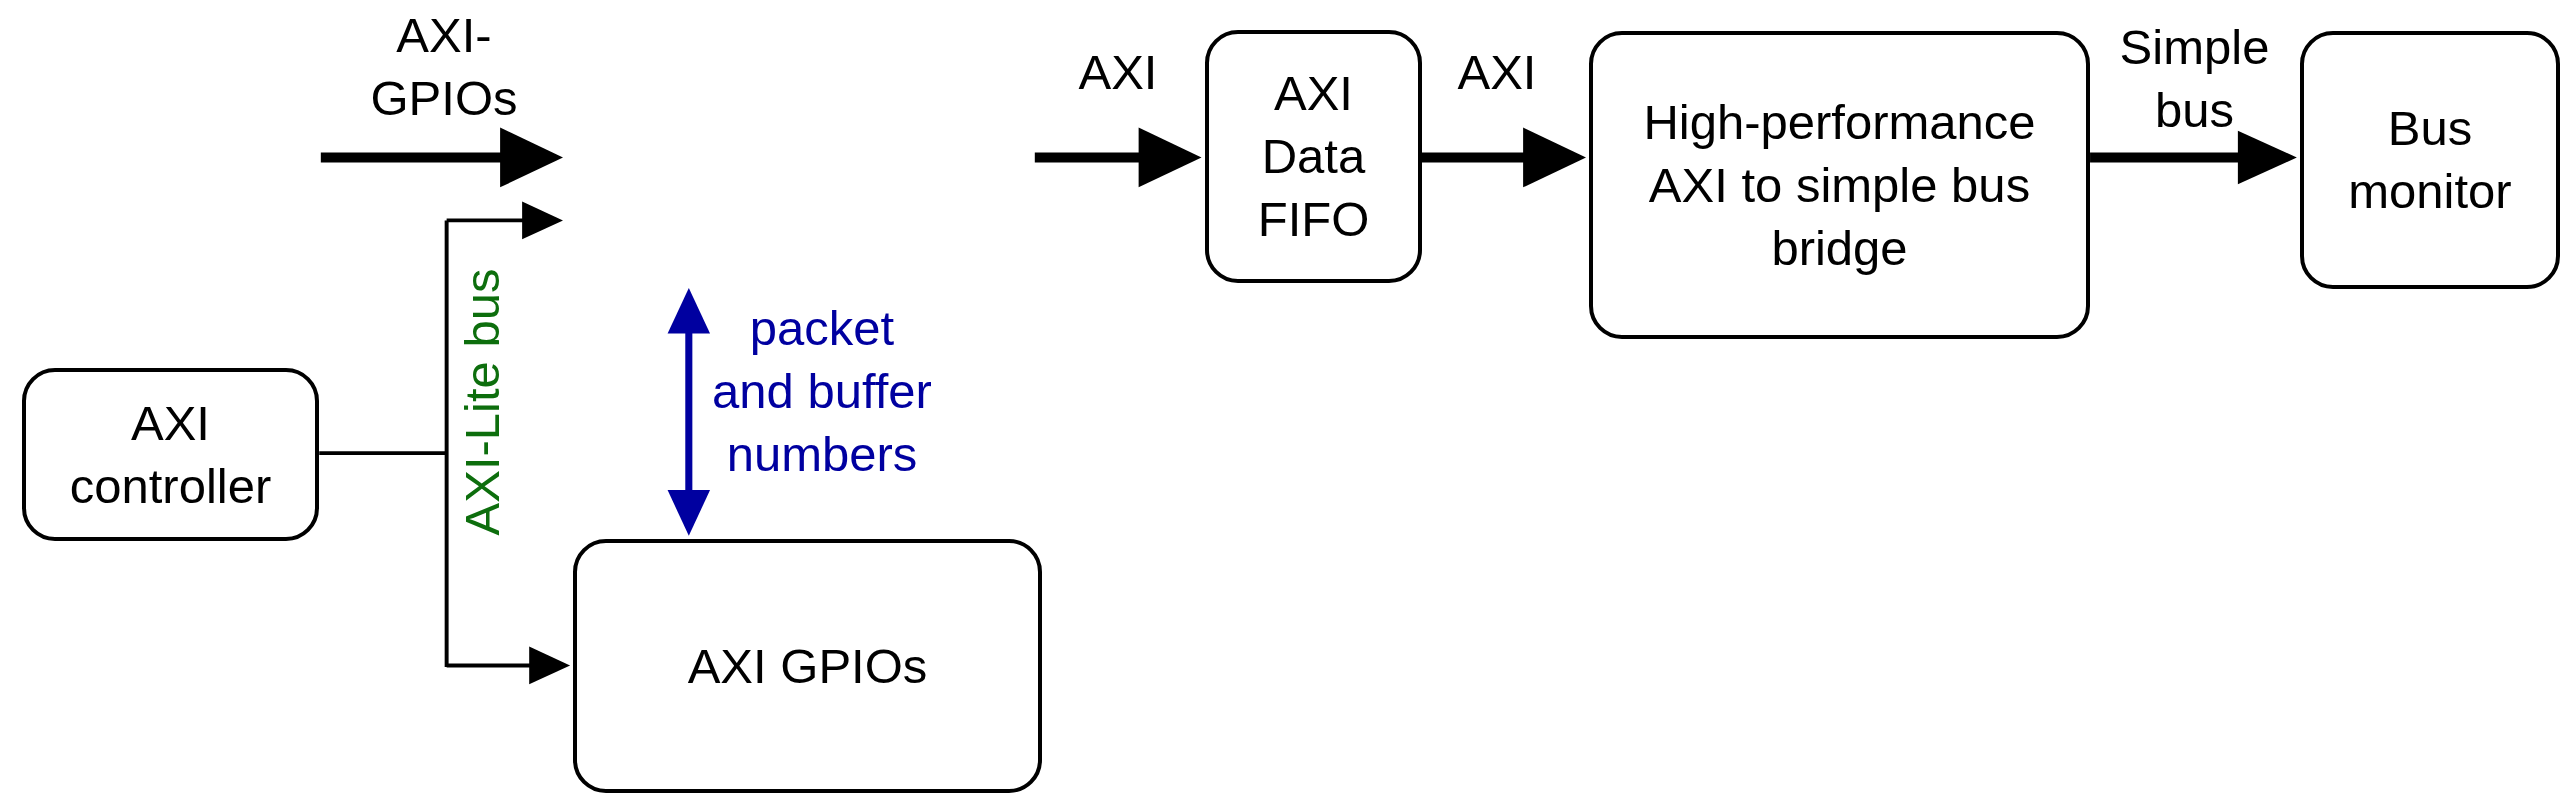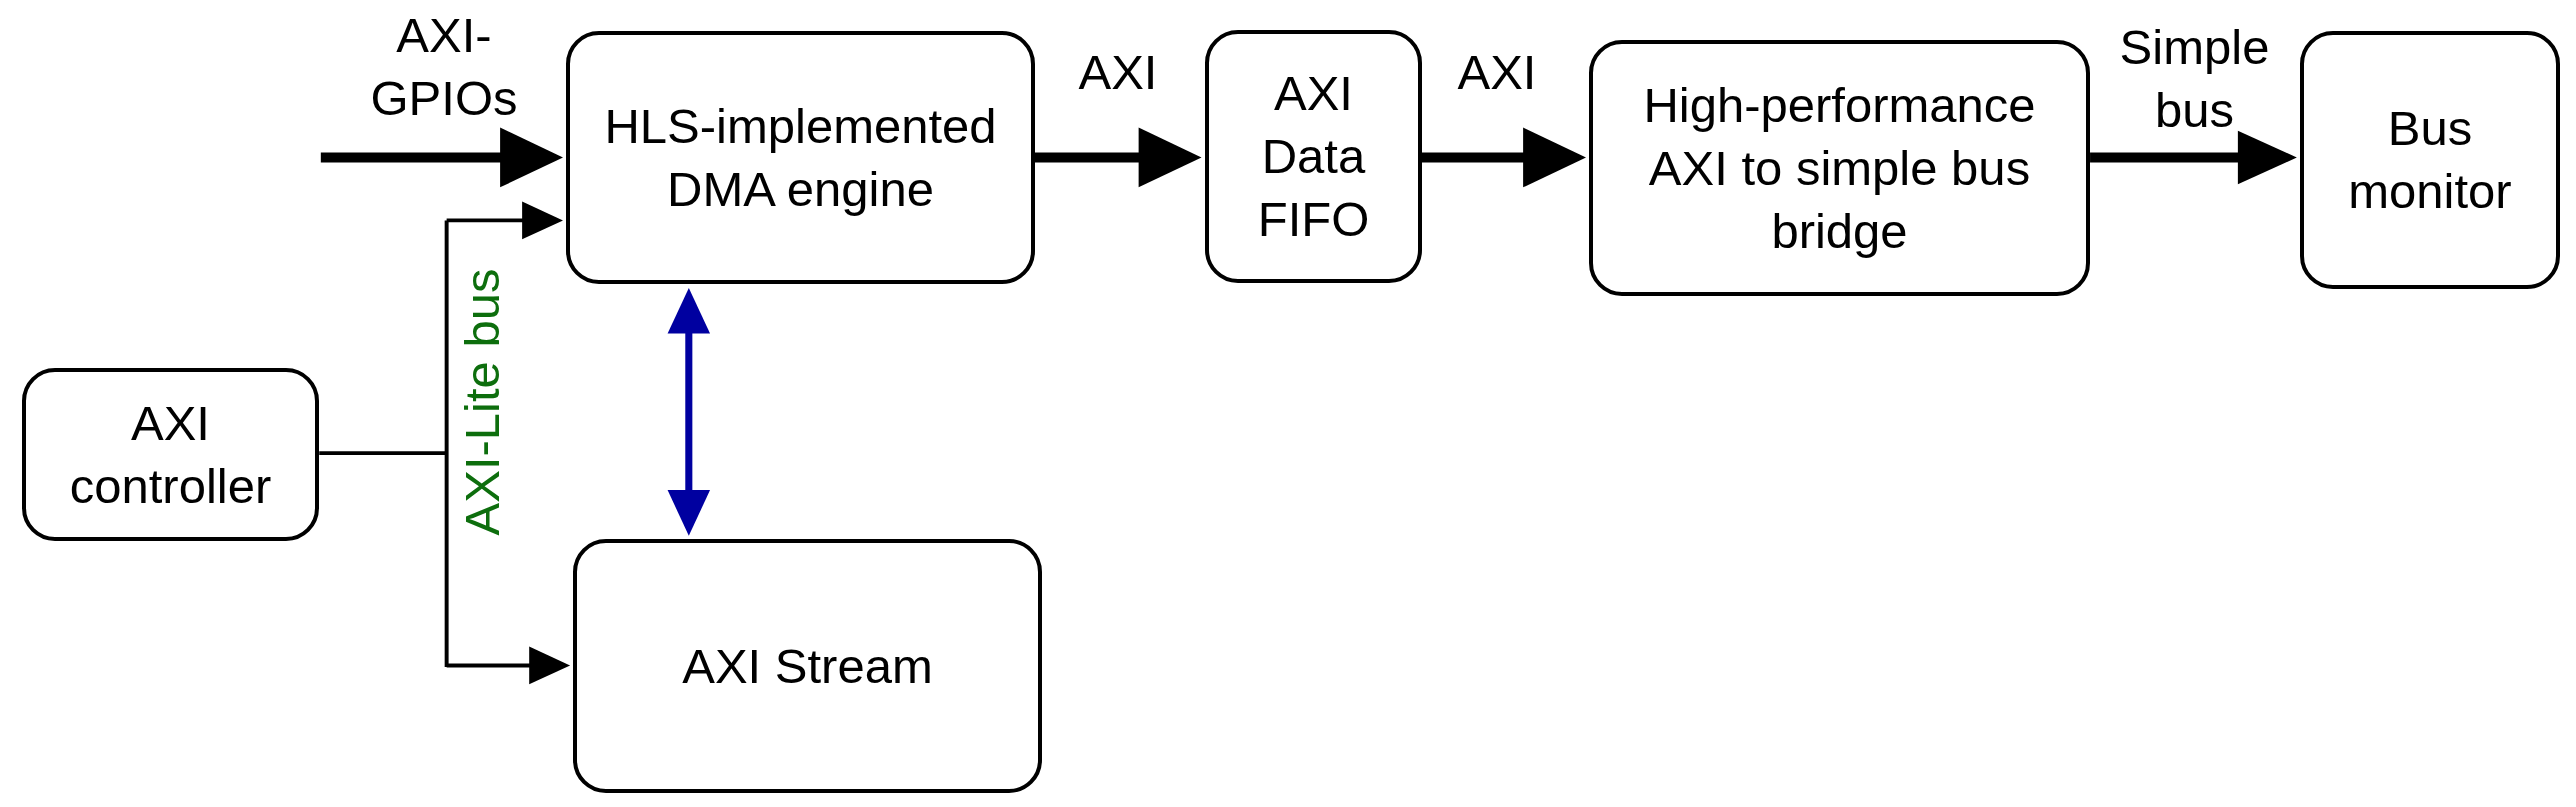--- a/index.html
+++ b/index.html
@@ -56,21 +56,21 @@
   .lbl {
     position: absolute;
     font-size: 49px;
     line-height: 63px;
     text-align: center;
     white-space: pre-line;
   }
   .b-sim     { left: 22px;   top: 75px;  width: 299px; height: 165px; }
   .b-dma     { left: 566px;  top: 31px;  width: 469px; height: 253px; }
   .b-fifo    { left: 1205px; top: 30px;  width: 217px; height: 253px; }
-  .b-bridge  { left: 1589px; top: 40px;  width: 501px; height: 256px; }
+  .b-bridge  { left: 1589px; top: 31px;  width: 501px; height: 308px; }
   .b-monitor { left: 2300px; top: 31px;  width: 260px; height: 258px; }
   .b-ctrl    { left: 22px;   top: 368px; width: 297px; height: 173px; }
   .b-gpio    { left: 573px;  top: 539px; width: 469px; height: 254px; }
 
   .l-axistream { left: 330px;  top: 3.9px;   width: 228px; }
   .l-axi1      { left: 1047px; top: 41px;  width: 142px; }
   .l-axi2      { left: 1426px; top: 41px;  width: 142px; }
   .l-simplebus { left: 2096px; top: 16px;  width: 197px; }
   .l-packet    { left: 700px;  top: 297px; width: 244px; color: #0000a0; }
   .l-axilite   {
@@ -115,24 +115,20 @@
     </g>
 
     <g>
       <line x1="876" y1="414" x2="876" y2="633" stroke-width="9" fill="none" stroke="#0000a0"></line>
       <polygon points="876,366 849,424 903,424" fill="#0000a0"></polygon>
       <polygon points="876,681 849,623 903,623" fill="#0000a0"></polygon>
     </g>
   </svg>
 
 
-  <div class="block b-dma">
-    <span class="block-label">HLS-implemented
-DMA engine</span>
-  </div>
 
   <div class="block b-fifo">
     <span class="block-label">AXI
 Data
 FIFO</span>
   </div>
 
   <div class="block b-bridge">
     <span class="block-label">High-performance
 AXI to simple bus
@@ -143,30 +139,33 @@
     <span class="block-label">Bus
 monitor</span>
   </div>
 
   <div class="block b-ctrl">
     <span class="block-label">AXI
 controller</span>
   </div>
 
   <div class="block b-gpio">
-    <span class="block-label">AXI Stream</span>
+    <span class="block-label">AXI GPIOs</span>
   </div>
 
   <div class="lbl l-axistream">AXI-
 GPIOs</div>
 
   <div class="lbl l-axi1">AXI</div>
 
   <div class="lbl l-axi2">AXI</div>
 
   <div class="lbl l-simplebus">Simple
 bus</div>
 
+  <div class="lbl l-packet">packet
+and buffer
+numbers</div>
 
   <div class="lbl l-axilite">AXI-Lite bus</div>
 
 </div>
 
 
 </body></html>

